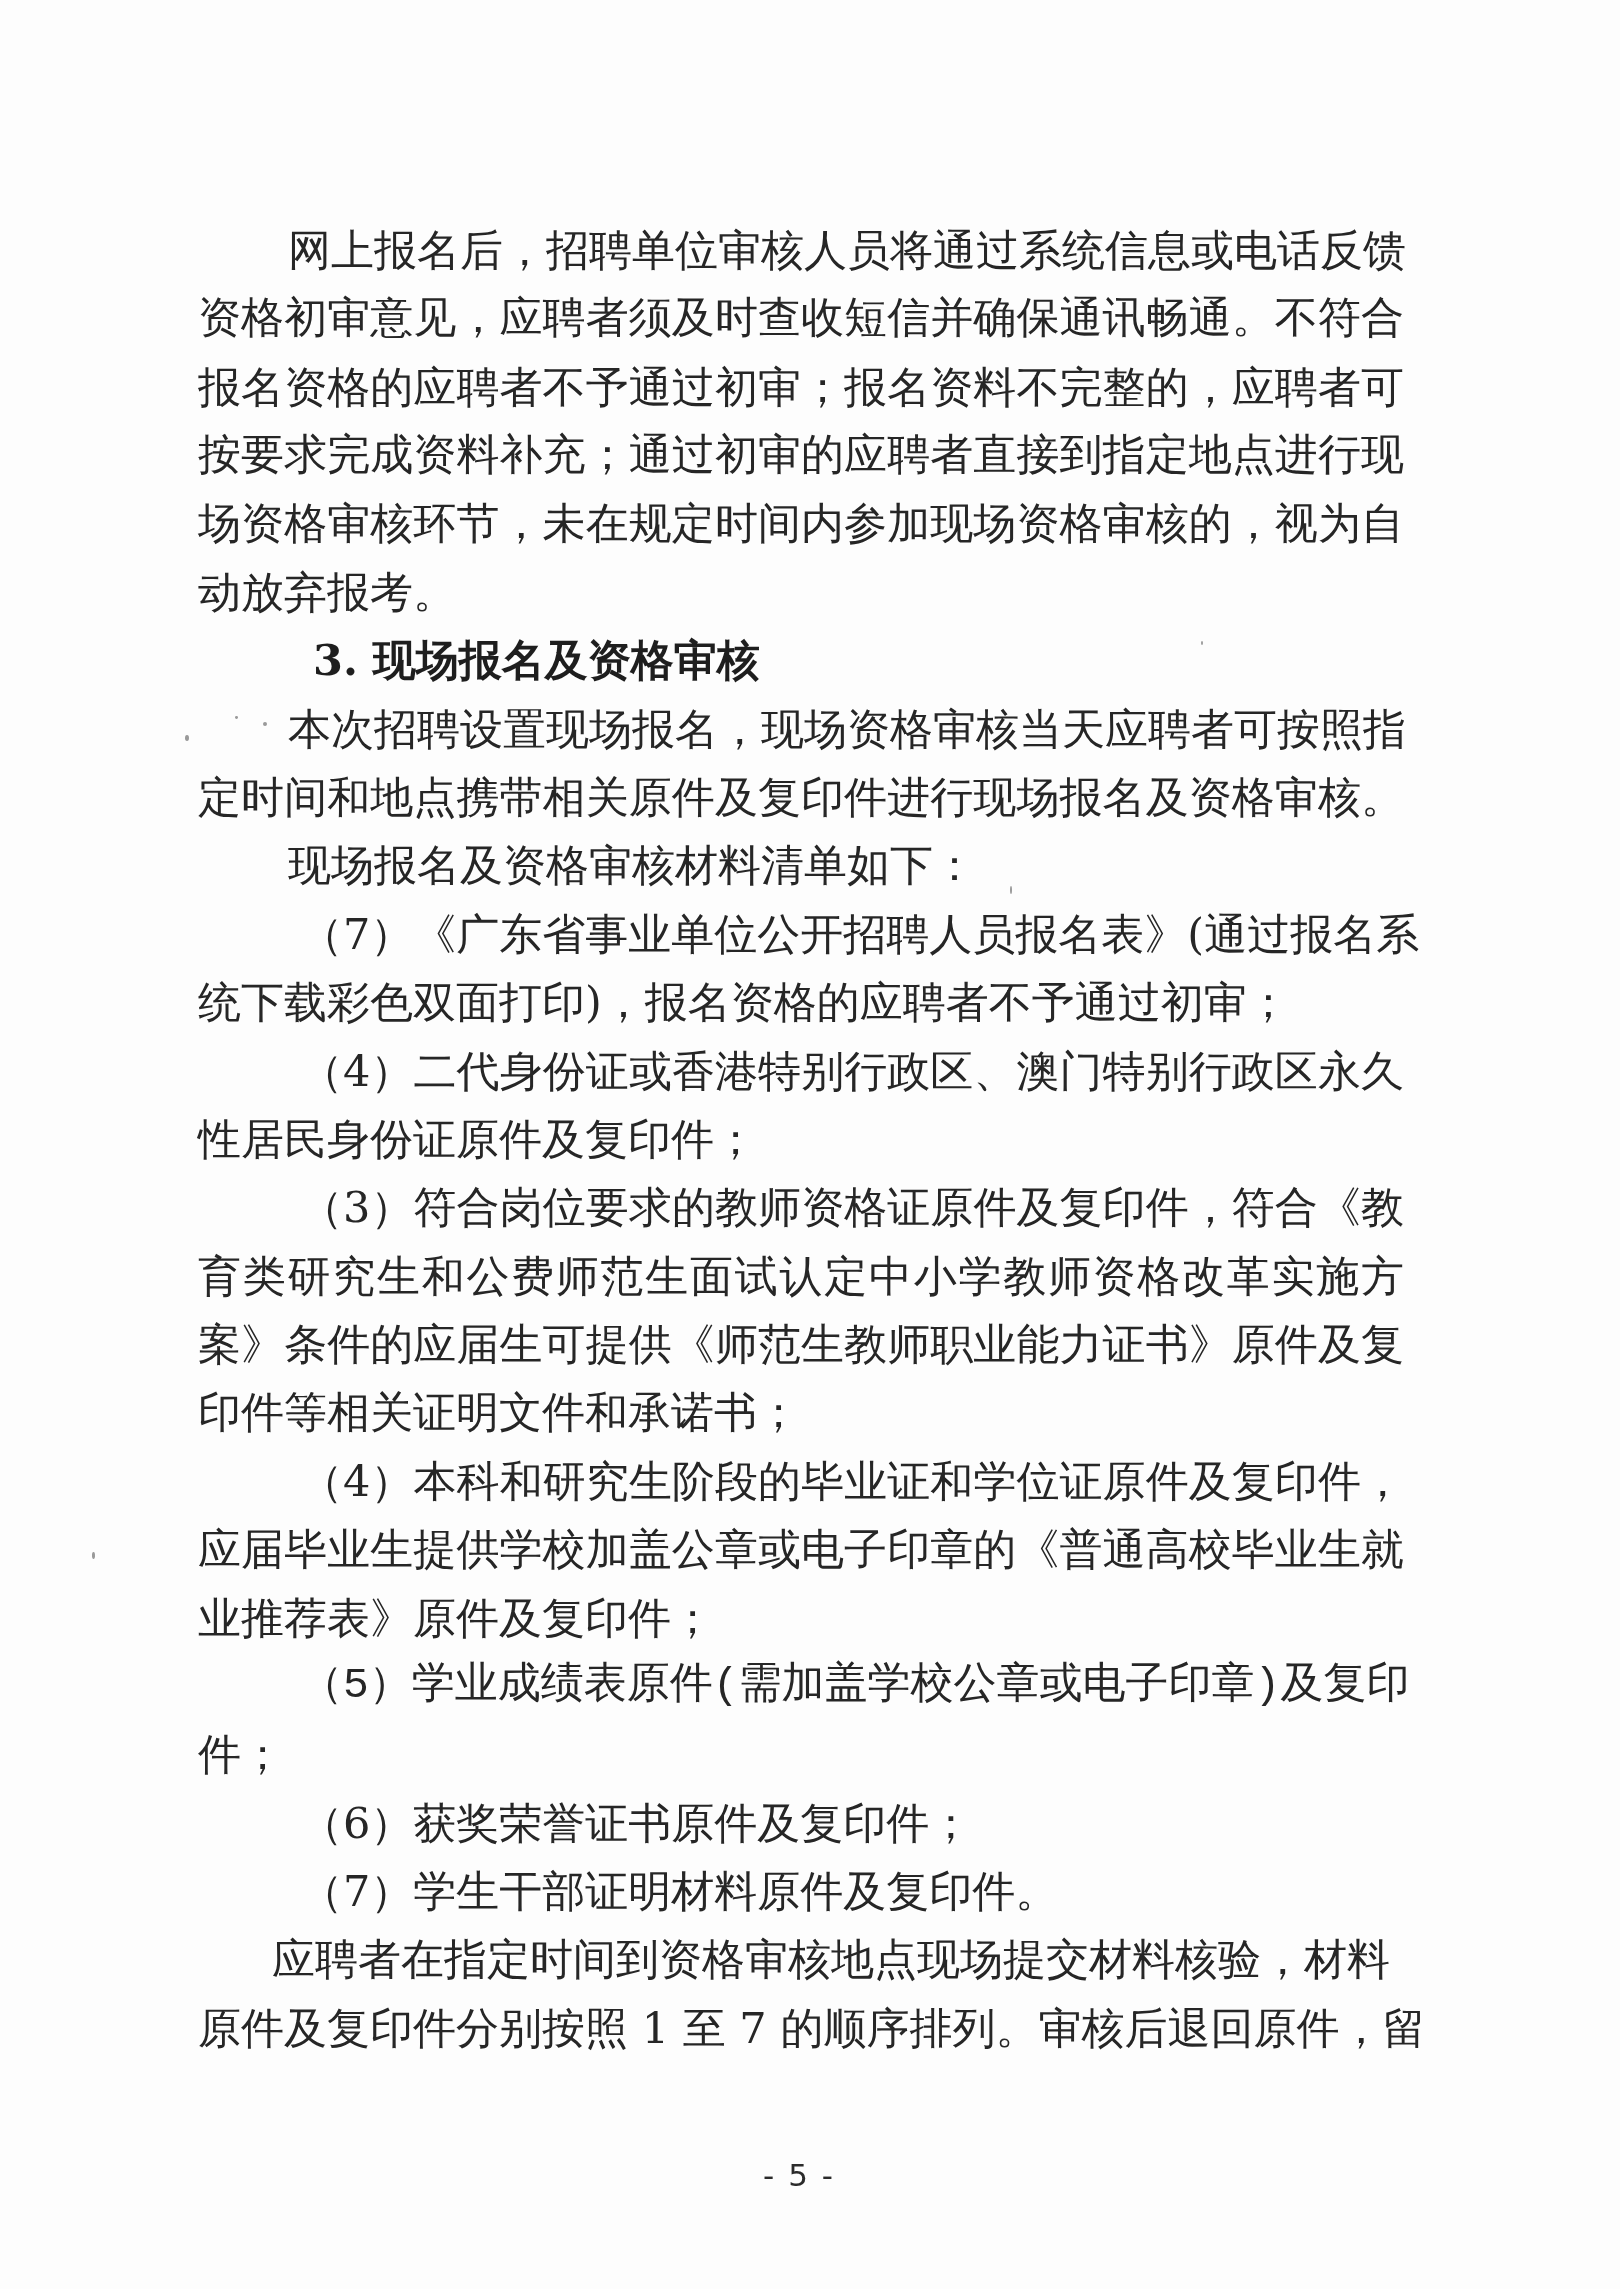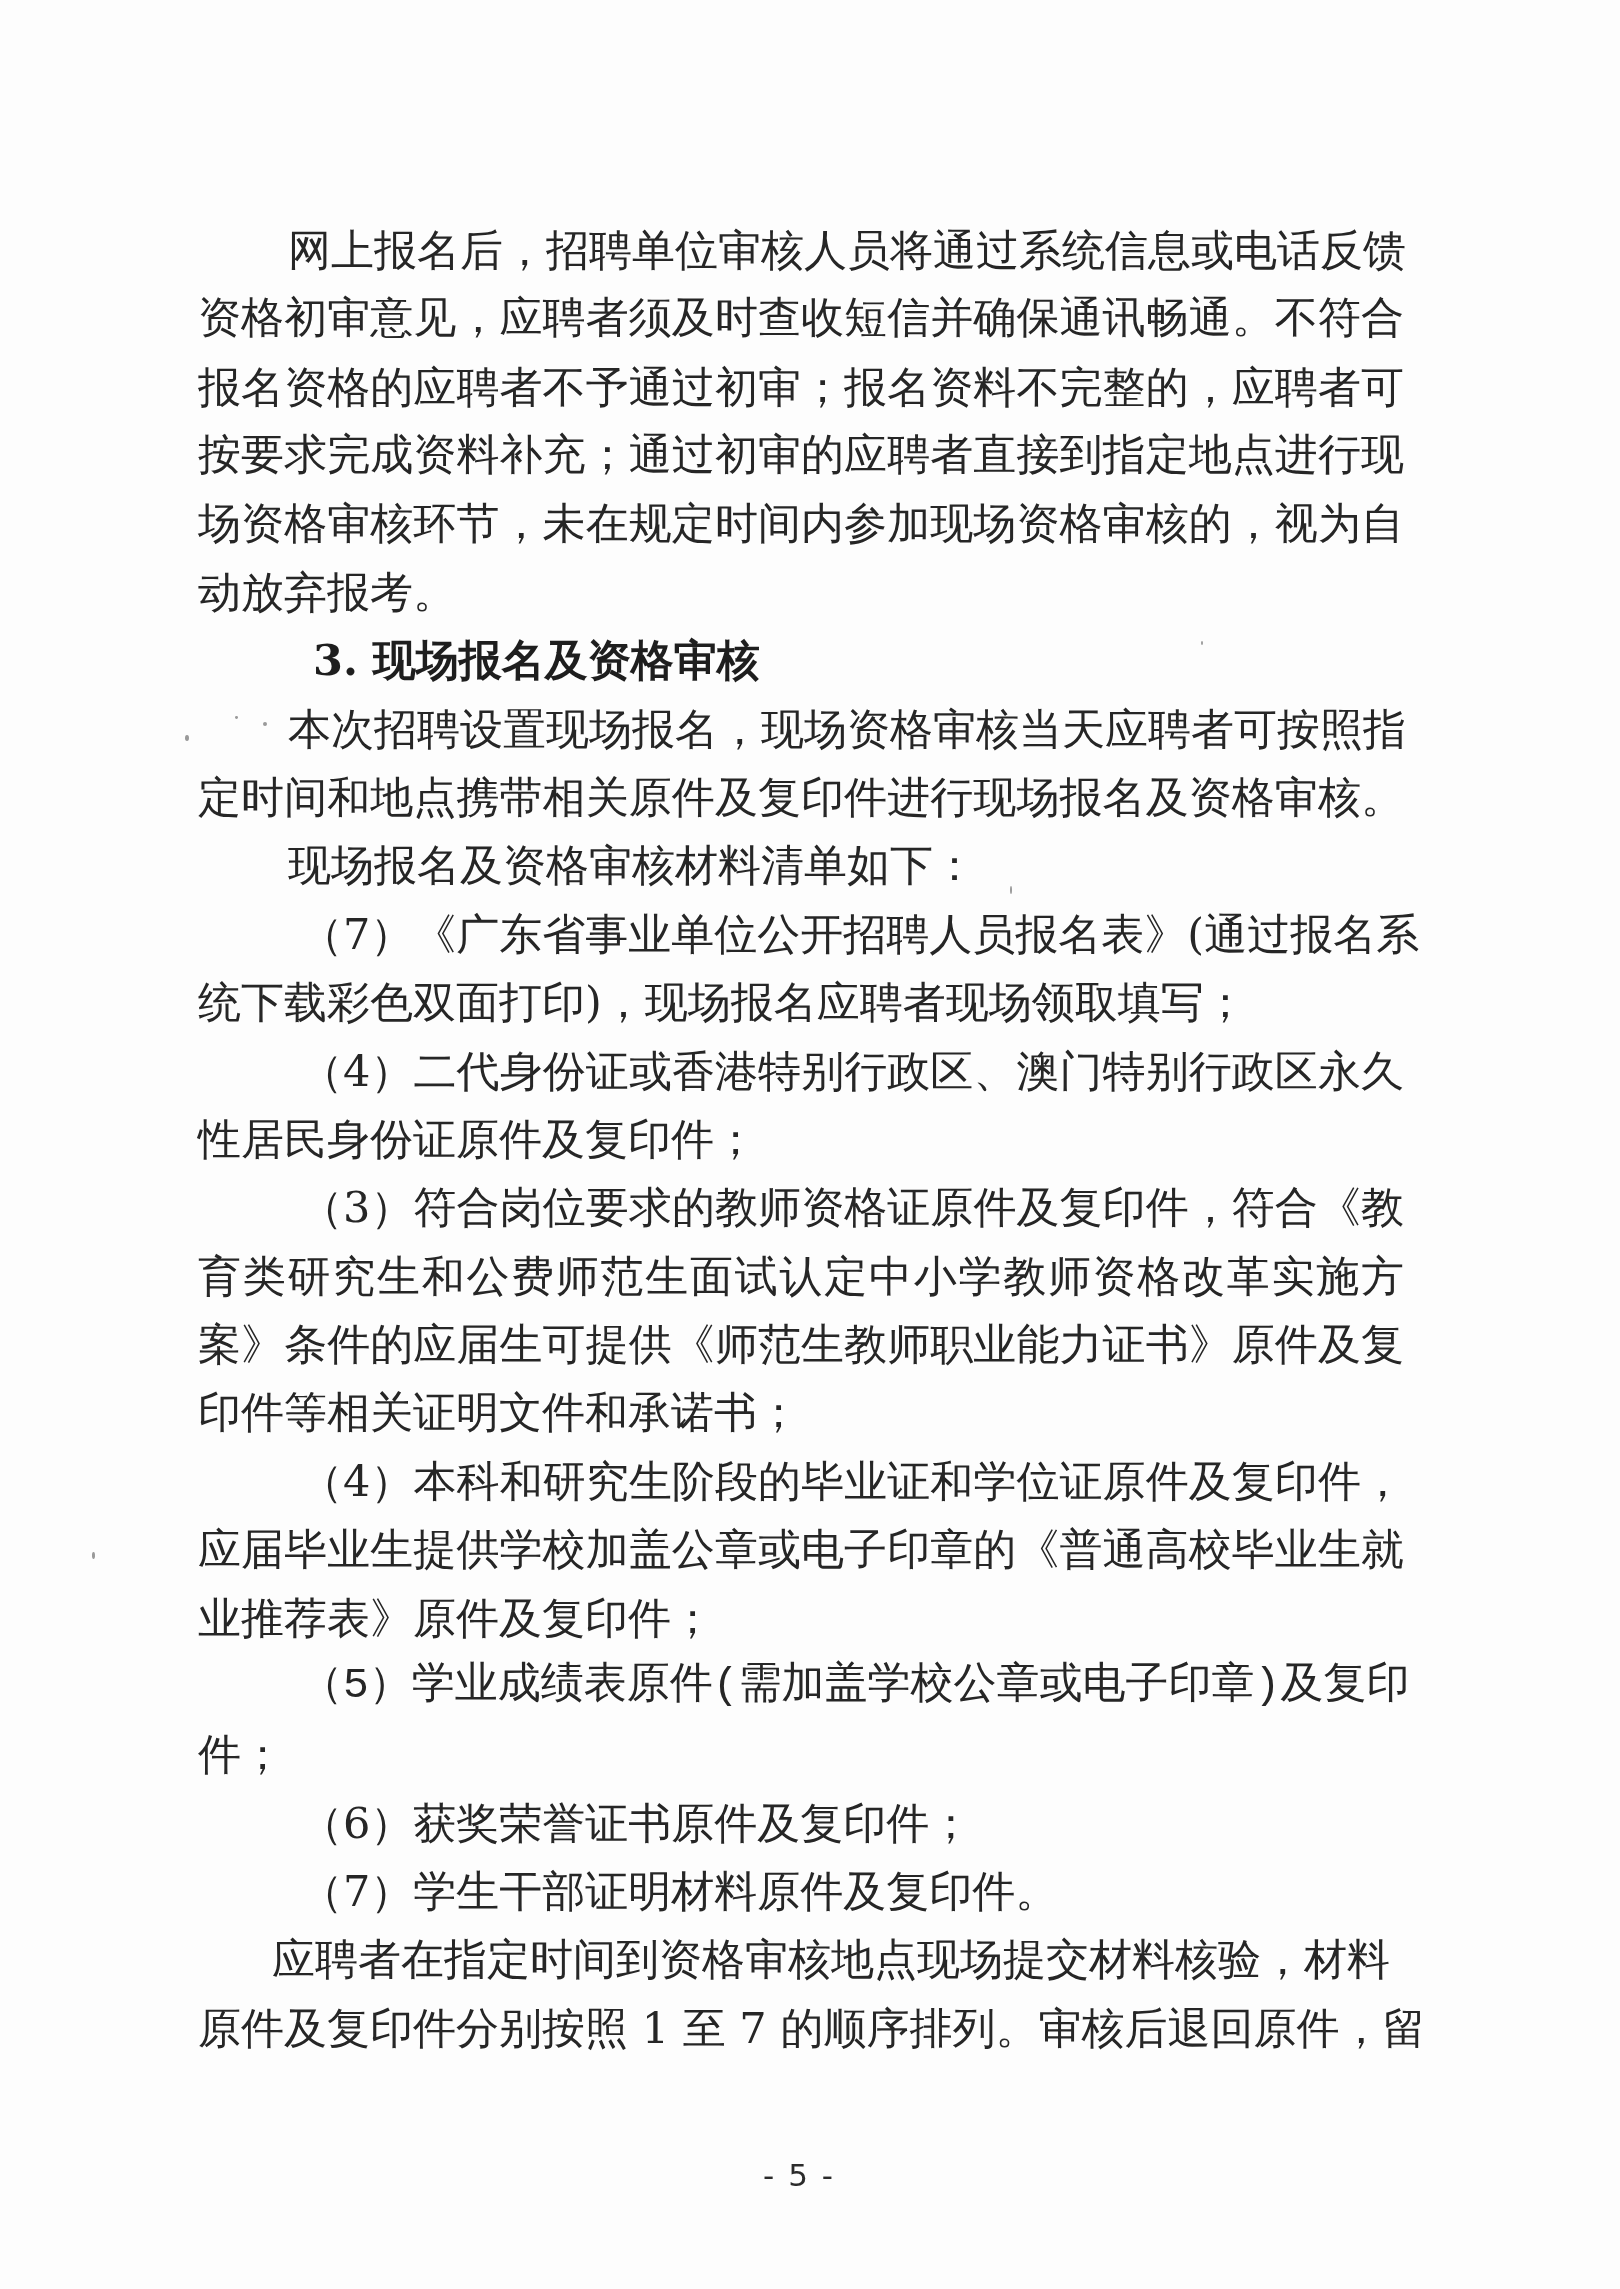--- a/index.html
+++ b/index.html
@@ -73,21 +73,21 @@
   <div class="line short" style="left:198px; top:563px;">动放弃报考。</div>
 
   <div class="line short heading" style="left:288px; top:631px;margin-left:25px;">3. 现场报名及资格审核</div>
 
   <div class="line full" style="left:288px; width:1115px; top:700px;">本次招聘设置现场报名，现场资格审核当天应聘者可按照指</div>
   <div class="line full" style="left:198px; width:1206px; top:768px;">定时间和地点携带相关原件及复印件进行现场报名及资格审核。</div>
 
   <div class="line short" style="left:288px; top:836px;">现场报名及资格审核材料清单如下：</div>
 
   <div class="line full" style="left:300px; width:1104px; top:905px;">（7）《广东省事业单位公开招聘人员报名表》(通过报名系</div>
-  <div class="line short" style="left:198px; top:973px;">统下载彩色双面打印)，现场报名应聘者现场领取填写；</div>
+  <div class="line short" style="left:198px; top:973px;">统下载彩色双面打印)，报名资格的应聘者不予通过初审；</div>
 
   <div class="line full" style="left:300px; width:1104px; top:1042px;">（4）二代身份证或香港特别行政区、澳门特别行政区永久</div>
   <div class="line short" style="left:198px; top:1110px;">性居民身份证原件及复印件；</div>
 
   <div class="line full" style="left:300px; width:1104px; top:1178px;">（3）符合岗位要求的教师资格证原件及复印件，符合《教</div>
   <div class="line full" style="left:198px; width:1206px; top:1247px;">育类研究生和公费师范生面试认定中小学教师资格改革实施方</div>
   <div class="line full" style="left:198px; width:1206px; top:1315px;">案》条件的应届生可提供《师范生教师职业能力证书》原件及复</div>
   <div class="line short" style="left:198px; top:1383px;">印件等相关证明文件和承诺书；</div>
 
   <div class="line full" style="left:300px; width:1104px; top:1452px;">（4）本科和研究生阶段的毕业证和学位证原件及复印件，</div>

